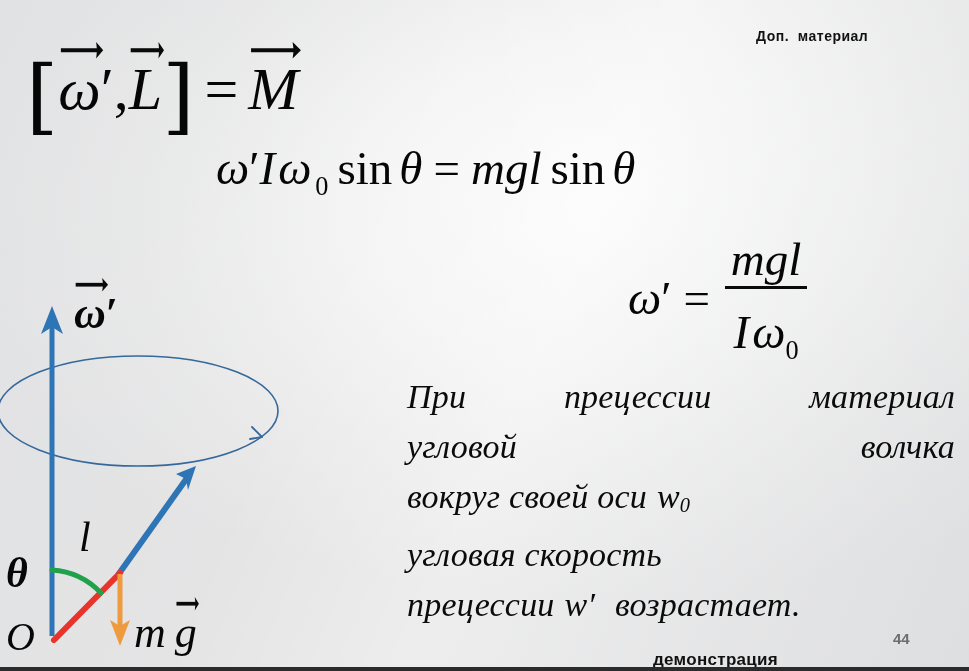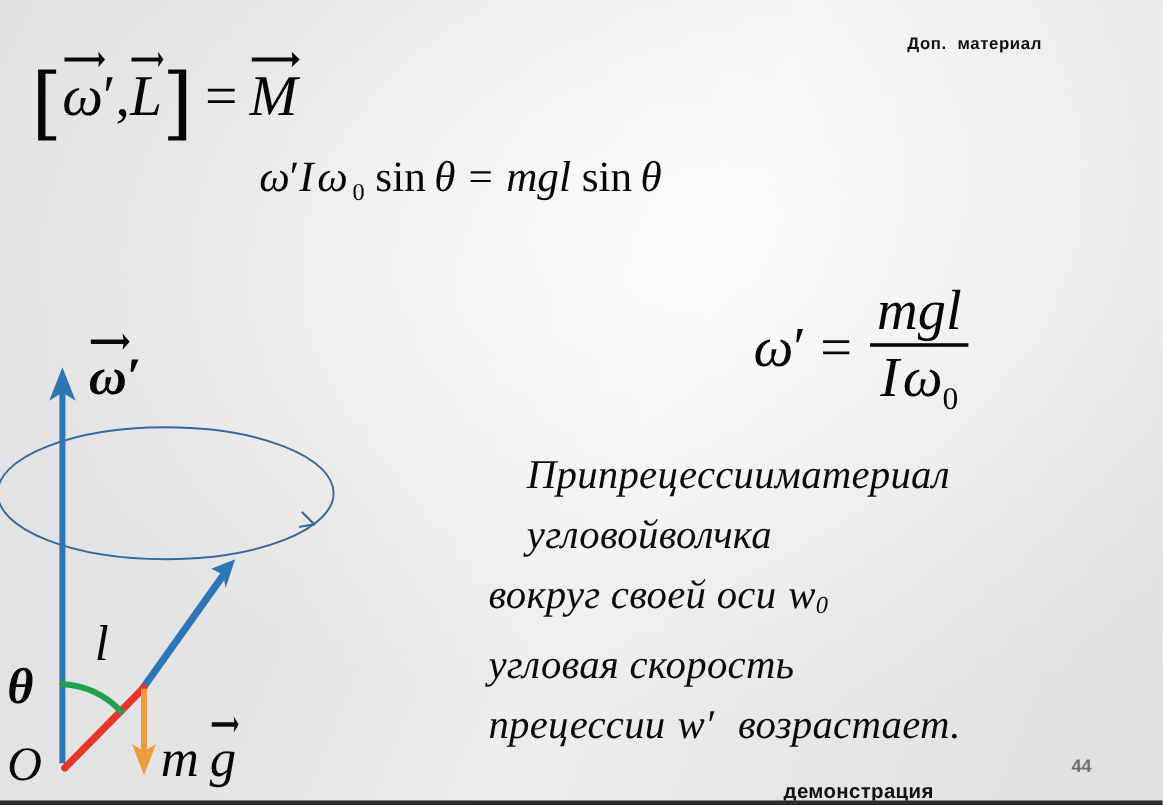--- a/index.html
+++ b/index.html
@@ -44,26 +44,26 @@
 
   
   .formula {
     font-family: "Liberation Serif", serif;
     color: #060606;
     white-space: nowrap;
   }
   #formula-1 {
     left: 26px;
     top: 47px;
-    font-size: 48px;
+    font-size: 60px;
   }
   #formula-2 {
     left: 216px;
-    top: 126px;
-    font-size: 36px;
+    top: 141px;
+    font-size: 47px;
   }
   #formula-3 {
     left: 628px;
     top: 238px;
     font-size: 47px;
   }
 
   .ital { font-style: italic; }
   .upr  { font-style: normal; }
 
@@ -104,39 +104,39 @@
   .frac {
     display: inline-block;
     vertical-align: middle;
     text-align: center;
     line-height: 1.06;
     margin: 0 0.06em;
     position: relative;
     top: -0.06em;
   }
   .frac .num { display: block; padding: 0 6px 1px 6px; }
-  .frac .den { display: block; padding: 2px 6px 0 6px; border-top: 3px solid #0a0a0a; }
+  .frac .den { display: block; padding: 19px 6px 0 6px; border-top: 3px solid #0a0a0a; }
 
   
   #body-text {
     left: 407px;
     top: 372px;
     width: 548px;
     font-family: "Liberation Serif", serif;
     font-style: italic;
     font-size: 34px;
     line-height: 50px;
     color: #0b0b0b;
     letter-spacing: 0.2px;
   }
   #body-text .ln { display: block; white-space: nowrap; }
   #body-text .just {
     display: flex;
+    justify-content: space-between;
     white-space: nowrap;
-    margin-left: 32px;
   }
   .wsym { font-family: "Liberation Serif", serif; font-style: italic; }
   .wsub { font-size: 0.6em; vertical-align: -0.22em; display: inline-block; }
 
   
   #diagram {
     left: 0px;
     top: 296px;
     width: 400px;
     height: 375px;

